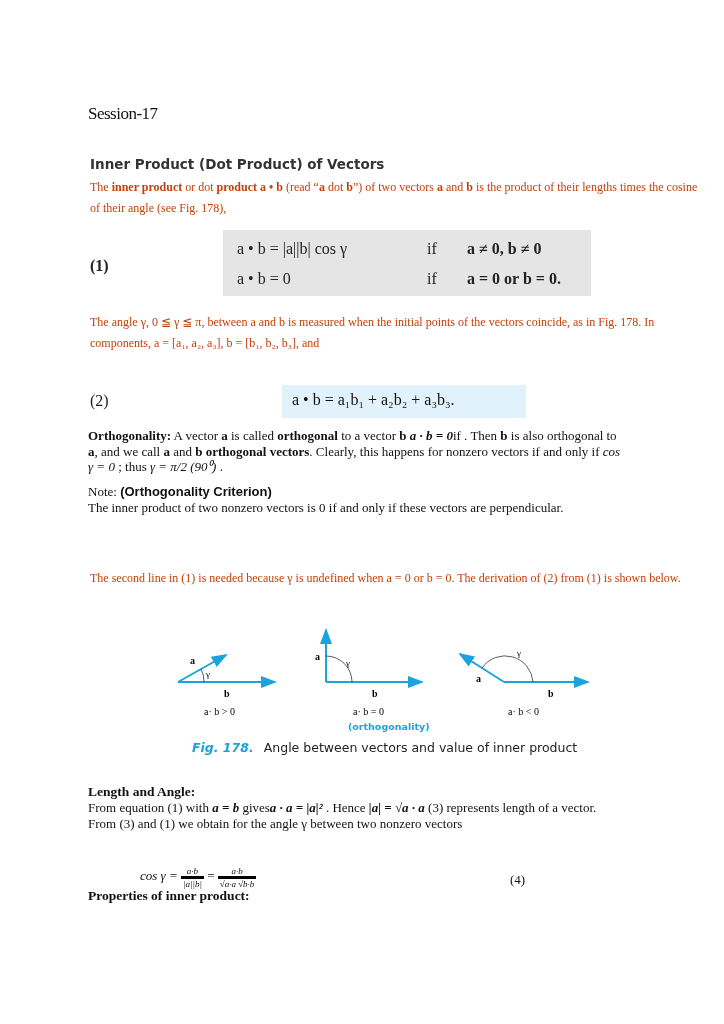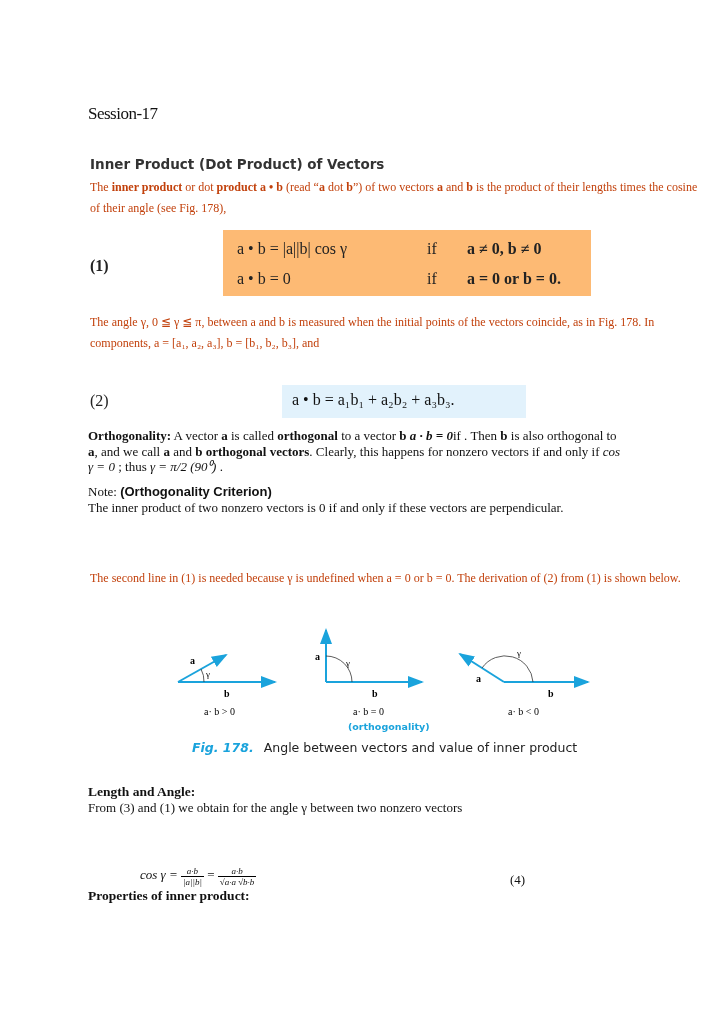--- a/index.html
+++ b/index.html
@@ -2,21 +2,21 @@
 <html><head>
 <meta charset="utf-8">
 <style>
   html, body { margin:0; padding:0; background:#ffffff; }
   body { width:724px; height:1024px; position:relative; overflow:hidden; font-family:"Liberation Serif", serif; color:#111; }
   .abs { position:absolute; }
   .session { left:88px; top:104px; font-size:17px; font-weight:normal; letter-spacing:-0.5px; }
   .heading { left:90px; top:156px; font-family:"DejaVu Sans", sans-serif; font-size:13.5px; font-weight:bold; color:#333; }
   .para { font-size:12px; line-height:21px; color:#c2410c; }
   .p1 { left:90px; top:177px; width:620px; }
-  .eqbox1 { left:223px; top:230px; width:368px; height:66px; background:#fdba74; }
+  .eqbox1 { left:223px; top:230px; width:368px; height:66px; background:#e5e5e5; }
   .eqnum { font-size:16px; font-weight:bold; color:#222; }
   .eq1num { left:90px; top:257px; }
   .eqline { position:absolute; font-size:16px; color:#222; white-space:nowrap; }
   .eqline .lhs { position:absolute; left:14px; }
   .eqline .ifw { position:absolute; left:204px; }
   .eqline .cond { position:absolute; left:244px; }
   .p2 { left:90px; top:312px; width:620px; }
   .eq2num { left:90px; top:392px; font-weight:normal; }
   .eqbox2 { left:282px; top:385px; width:244px; height:33px; background:#e2f2fc; }
   .eqbox2 span { position:absolute; left:10px; top:6px; font-size:16px; white-space:nowrap; }
@@ -28,21 +28,21 @@
   .figcap { left:192px; top:740px; font-family:"DejaVu Sans", sans-serif; font-size:12.5px; color:#222; white-space:nowrap; }
   .figcap .fignum { color:#1aa3dc; font-weight:bold; margin-right:10px;font-style:italic; }
   .lenhead { left:88px; top:784px; font-size:13.5px; font-weight:bold; }
   .lenbody { left:88px; top:800px; width:560px; font-size:13px; line-height:15.5px; }
   .cosformula { left:140px; top:866px; font-size:13px; white-space:nowrap; }
   .eq4num { left:510px; top:872px; font-size:13px; }
   .props { left:88px; top:888px; font-size:13.5px; font-weight:bold; }
   .b { font-weight:bold; }
   .i { font-style:italic; }
   .frac { display:inline-block; vertical-align:middle; text-align:center; font-size:9px; font-style:italic; line-height:10px; }
-  .frac .num { display:block; border-bottom:1px solid #000000; padding:0 2px; }
+  .frac .num { display:block; border-bottom:3px solid #000000; padding:0 2px; }
   .frac .den { display:block; padding:0 2px; }
 </style>
 </head>
 <body>
 
 <div class="abs session">Session-17</div>
 
 <div class="abs heading">Inner Product (Dot Product) of Vectors</div>
 
 <div class="abs para p1">
@@ -121,20 +121,23 @@
     </g>
   </svg>
 </div>
 
 <div class="abs figcap">
   <span class="fignum">Fig. 178.</span><span>Angle between vectors and value of inner product</span>
 </div>
 
 <div class="abs lenhead">Length and Angle:</div>
 <div class="abs lenbody">
+  <div>
+    <span> From equation (1) with </span><b class="i">a = b</b><span> gives</span><b class="i">a · a = |a|²</b><span> . Hence </span><b class="i">|a| = √a · a</b><span>  (3) represents length of a vector.</span>
+  </div>
   <div>From (3) and (1) we obtain for the angle γ between two nonzero vectors</div>
 </div>
 
 <div class="abs cosformula">
   <span class="i">cos γ =</span>
   <span class="frac"><span class="num">a·b</span><span class="den">|a||b|</span></span>
   <span>=</span>
   <span class="frac"><span class="num">a·b</span><span class="den">√a·a √b·b</span></span>
 </div>
 <div class="abs eq4num">(4)</div>

